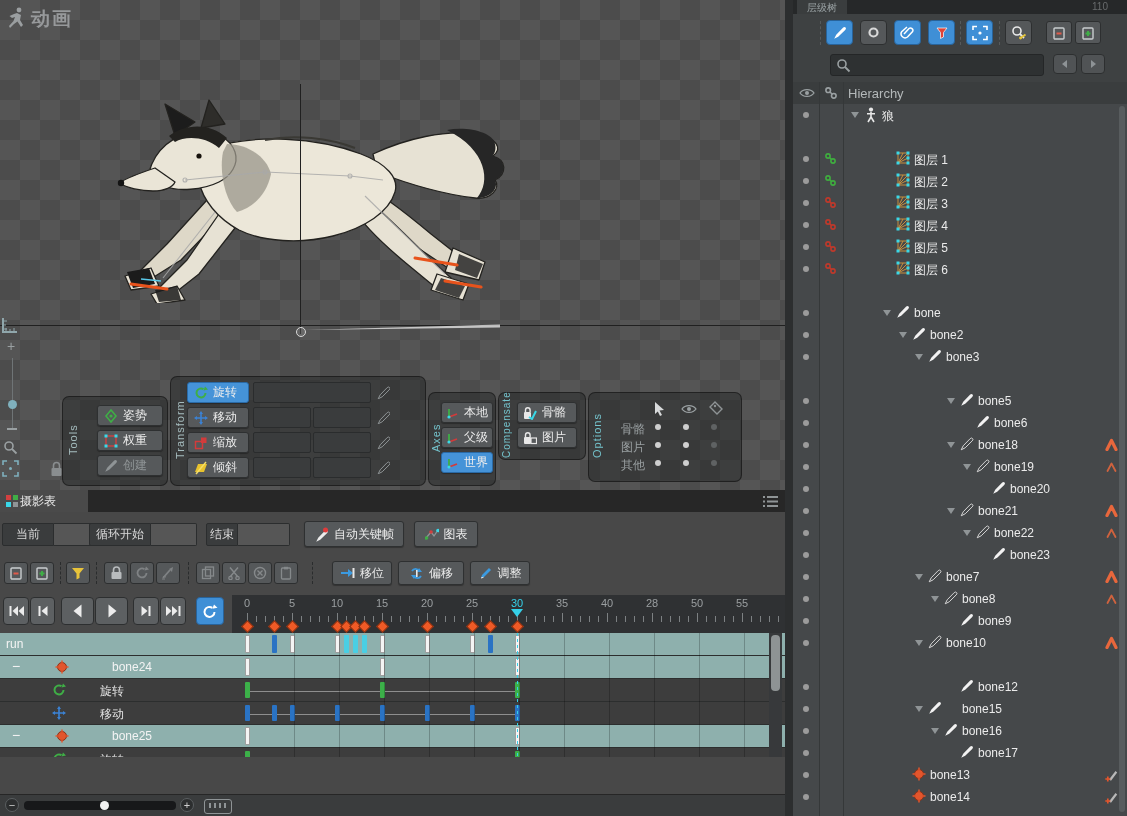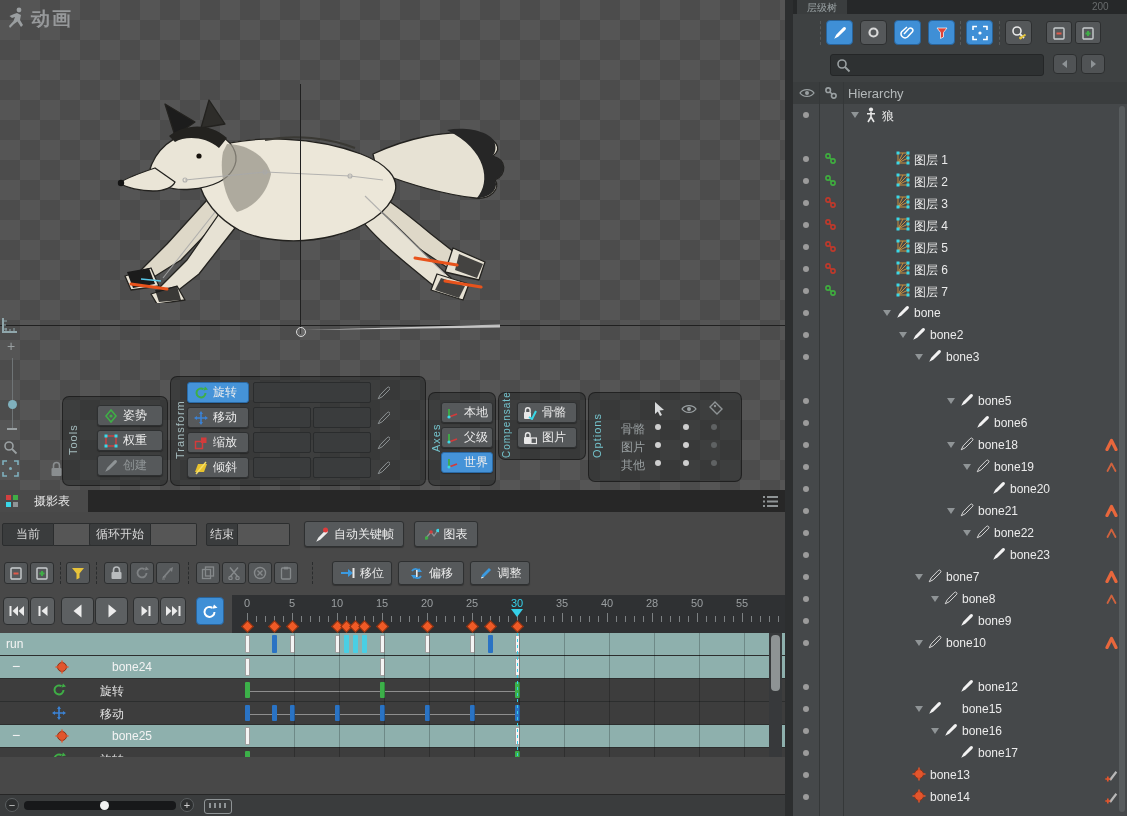--- a/index.html
+++ b/index.html
@@ -18,21 +18,21 @@
   .vlabel.gray{color:#a5bcbe;}
   .cbtn{background:#56595b;border:1px solid #2e3031;border-radius:3px;color:#ececec;font-size:12px;
     display:flex;align-items:center;justify-content:flex-start;gap:5px;padding:0 6px;box-sizing:border-box;box-shadow:0 1px 1px rgba(0,0,0,.3);}
   .cbtn.center{justify-content:center;}
   .cbtn.sel{background:#4593d8;border-color:#2a6aa6;}
   .cbtn.dis{color:#8f9496;}
   .tfield{background:#3a3c3d;border:1px solid #2a2c2d;border-radius:2px;box-sizing:border-box;}
   .dot{border-radius:50%;}
   
   #ds-strip{left:0;top:490px;width:785px;height:22px;background:#272727;border-bottom:1px solid #1e1e1e;}
-  #ds-tab{left:0;top:490px;width:88px;height:22px;background:#4a4a4a;display:flex;align-items:center;gap:16px;padding-left:6px;box-sizing:border-box;color:#e8e8e8;}
+  #ds-tab{left:0;top:490px;width:88px;height:22px;background:#4a4a4a;display:flex;align-items:center;gap:2px;padding-left:6px;box-sizing:border-box;color:#e8e8e8;}
   #ds-body{left:0;top:512px;width:785px;height:304px;background:#484848;}
   .lbl{background:#3a3c3d;border:1px solid #2b2d2e;color:#d9d9d9;display:flex;align-items:center;justify-content:center;box-sizing:border-box;border-radius:2px 0 0 2px;}
   .val{background:#565656;border:1px solid #2b2d2e;border-left:none;color:#f2f2f2;display:flex;align-items:center;justify-content:flex-end;padding-right:6px;box-sizing:border-box;border-radius:0 2px 2px 0;}
   .ibtn{background:#55585a;border:1px solid #2d2f30;border-radius:3px;display:flex;align-items:center;justify-content:center;box-sizing:border-box;}
   .ibtn.dim svg{opacity:.42;}
   .dashsep{border-left:1px dashed #2a2c2d;width:0;}
   .pbtn{background:#5d6062;border:1px solid #2d2f30;border-radius:4px;display:flex;align-items:center;justify-content:center;box-sizing:border-box;}
   .pbtn.blue{background:#3f8fd6;border-color:#28639a;}
   #ruler{left:232px;top:595px;width:553px;height:38px;background:#2f3133;overflow:hidden;}
   .rnum{position:absolute;width:26px;text-align:center;font-size:11px;color:#9b9fa1;top:2px;}
@@ -840,21 +840,21 @@
   <div class="abs dot" style="left:100px;top:801px;width:9px;height:9px;background:#f2f2f2;"></div>
   <div class="abs zcirc" style="left:180px;top:798px;">+</div>
   <div class="abs" style="left:204px;top:799px;width:26px;height:13px;border:1px solid #8f9496;border-radius:3px;">
       <span style="display:block;margin:3px 4px;height:5px;background:repeating-linear-gradient(90deg,#8f9496 0 2px,transparent 2px 5px);"></span>
     </div>
 
   <div id="rsep" class="abs"></div>
   <div id="rpanel" class="abs"></div>
   <div class="abs" style="left:793px;top:0;width:334px;height:14px;background:#262829;"></div>
   <div class="abs" style="left:797px;top:0;width:50px;height:14px;background:#3a3d3e;color:#9aa2a4;font-size:10px;line-height:15px;text-align:center;overflow:hidden;">层级树</div>
-  <div class="abs" style="left:1092px;top:1px;width:30px;color:#686b6c;font-size:10px;">200</div>
+  <div class="abs" style="left:1092px;top:1px;width:30px;color:#686b6c;font-size:10px;">110</div>
 
   <div class="abs dashsep" style="left:820px;top:21px;height:24px;border-color:#565a5c;"></div>
   <div class="abs pbtn blue" style="left:826px;top:20px;width:27px;height:25px;">
       <span>
         <svg width="15" height="15" viewBox="0 0 15 15">
           <g transform="translate(1,1)">
             <path d="M1.2,12.8 L3.2,8.8 L10.2,1.6 Q11.6,0.4 12.6,1.6 Q13.6,2.8 12.2,3.9 L5.2,10.8 Z" fill="#ffffff"></path>
           </g>
         </svg>
       </span>
@@ -1121,46 +1121,20 @@
               <rect x="0.5" y="0.5" width="3" height="3"></rect>
               <rect x="10.5" y="0.5" width="3" height="3"></rect>
               <rect x="0.5" y="10.5" width="3" height="3"></rect>
               <rect x="10.5" y="10.5" width="3" height="3"></rect>
               <rect x="10.5" y="5.5" width="3" height="3"></rect>
             </g>
           </svg>
         </div>
         <div class="hlabel" style="left: 121px;">图层 6</div>
       </div>
-      <div class="hrow" style="top: 176px;">
-        <div class="abs dot" style="left: 10px; top: 8px; width: 6px; height: 6px; background: rgb(155, 155, 155);"></div>
-        <div class="hicon" style="left: 31px; top: 4px;">
-          <svg width="13" height="13" viewBox="0 0 13 13">
-            <g stroke="#3fae3f" stroke-width="1.6" fill="none">
-              <circle cx="4" cy="4" r="2.1"></circle>
-              <circle cx="9" cy="9" r="2.1"></circle>
-              <path d="M5.5,5.5 L7.5,7.5"></path>
-            </g>
-          </svg>
-        </div>
-        <div class="hicon" style="left: 103px; top: 3px;">
-          <svg width="14" height="14" viewBox="0 0 14 14">
-            <rect x="2" y="2" width="10" height="10" fill="none" stroke="#c8903f" stroke-width="1"></rect>
-            <path d="M2,12 L12,2 M2,12 L12,7 M2,12 L7,2" stroke="#c8903f" stroke-width="1"></path>
-            <g fill="#39d8e8">
-              <rect x="0.5" y="0.5" width="3" height="3"></rect>
-              <rect x="10.5" y="0.5" width="3" height="3"></rect>
-              <rect x="0.5" y="10.5" width="3" height="3"></rect>
-              <rect x="10.5" y="10.5" width="3" height="3"></rect>
-              <rect x="10.5" y="5.5" width="3" height="3"></rect>
-            </g>
-          </svg>
-        </div>
-        <div class="hlabel" style="left: 121px;">图层 7</div>
-      </div>
       <div class="hrow" style="top: 198px;">
         <div class="abs dot" style="left: 10px; top: 8px; width: 6px; height: 6px; background: rgb(155, 155, 155);"></div>
         <div class="tarrow" style="left: 90px; top: 8px;"></div>
         <div class="hicon" style="left: 103px; top: 3px;">
           <svg width="14" height="14" viewBox="0 0 14 14">
             <path d="M1.2,12.8 L3.2,8.8 L10.2,1.6 Q11.6,0.4 12.6,1.6 Q13.6,2.8 12.2,3.9 L5.2,10.8 Z" fill="#f2f2f2"></path>
           </svg>
         </div>
         <div class="hlabel" style="left: 121px;">bone</div>
       </div>

